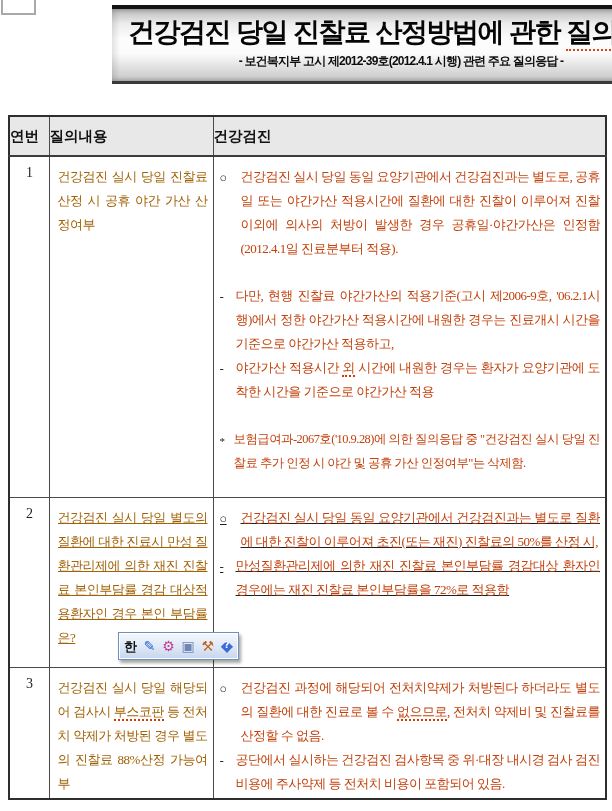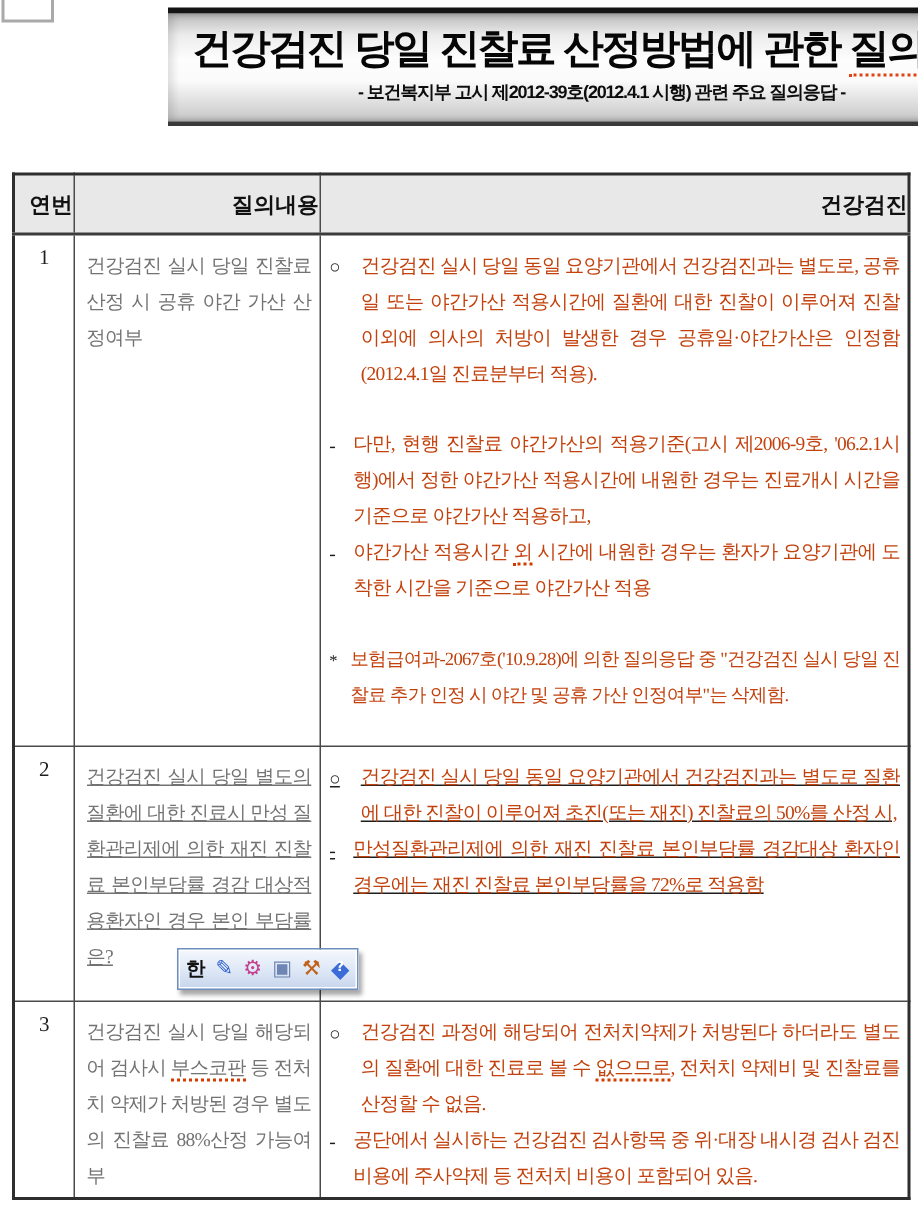--- a/index.html
+++ b/index.html
@@ -40,33 +40,33 @@
   table.doc{
     position:absolute;left:8px;top:115px;width:597px;
     border-collapse:collapse;table-layout:fixed;
     border:2px solid #2e2e2e;
     font-size:13px;letter-spacing:-0.5px;
   }
   table.doc th, table.doc td{
     border:1px solid #4a4a4a;vertical-align:top;box-sizing:border-box;
   }
   table.doc th{
-    height:40px;background:#e8e8e8;vertical-align:middle;text-align:right;
+    height:40px;background:#e8e8e8;vertical-align:middle;text-align:left;
     font-size:14.5px;font-weight:bold;letter-spacing:0;color:#111;
     border-bottom:2px solid #3c3c3c;padding:0;
   }
   .col-no{width:40px;}
   .col-q{width:164px;}
   .col-a{width:393px;}
   td.num{ text-align:center;font-size:14px;padding-top:8px;vertical-align:top;}
   td.qcell{padding:8px 5px 0 8px;}
   td.acell{padding:8px 5px 0 6px;}
   .clip{overflow:hidden;}
   .h1{height:332px;} .h2{height:161px;text-decoration:underline;} .h3{height:122px;}
-  .qtext{line-height:24px;text-align:justify;color:#737373;}
+  .qtext{line-height:24px;text-align:justify;color:#a16207;}
   .ai{display:flex;line-height:24px;margin:0;}
   .ai .m{flex:none;width:21px;font-size:12.5px;color:#1c1c1c;padding-top:1px;}
   .ai.dash .m{width:16px;font-size:13px;}
   .ai .t{flex:1;text-align:justify;color:#c2410c;}
   .gap{margin-top:23px;}
   .note{font-size:12.4px;}
   .note .m{width:14px;font-size:11px;padding-top:2px;}
 
   
   .hwp-toolbar{

